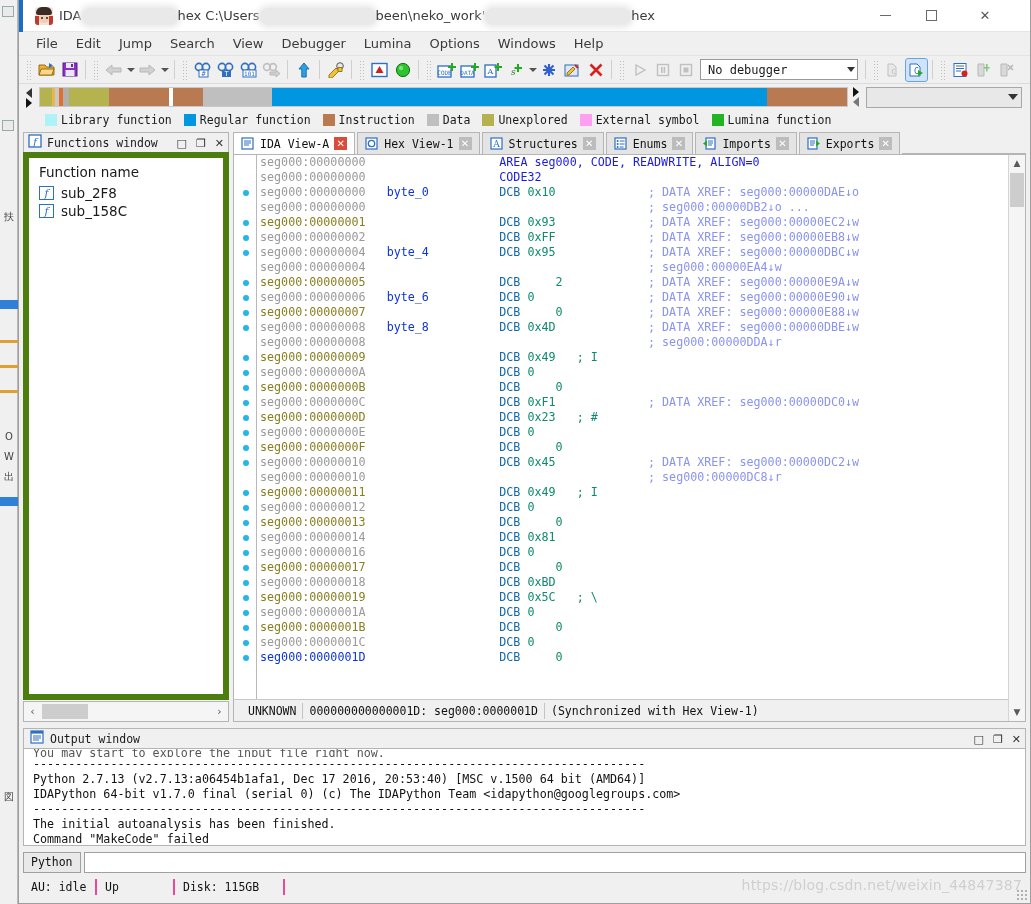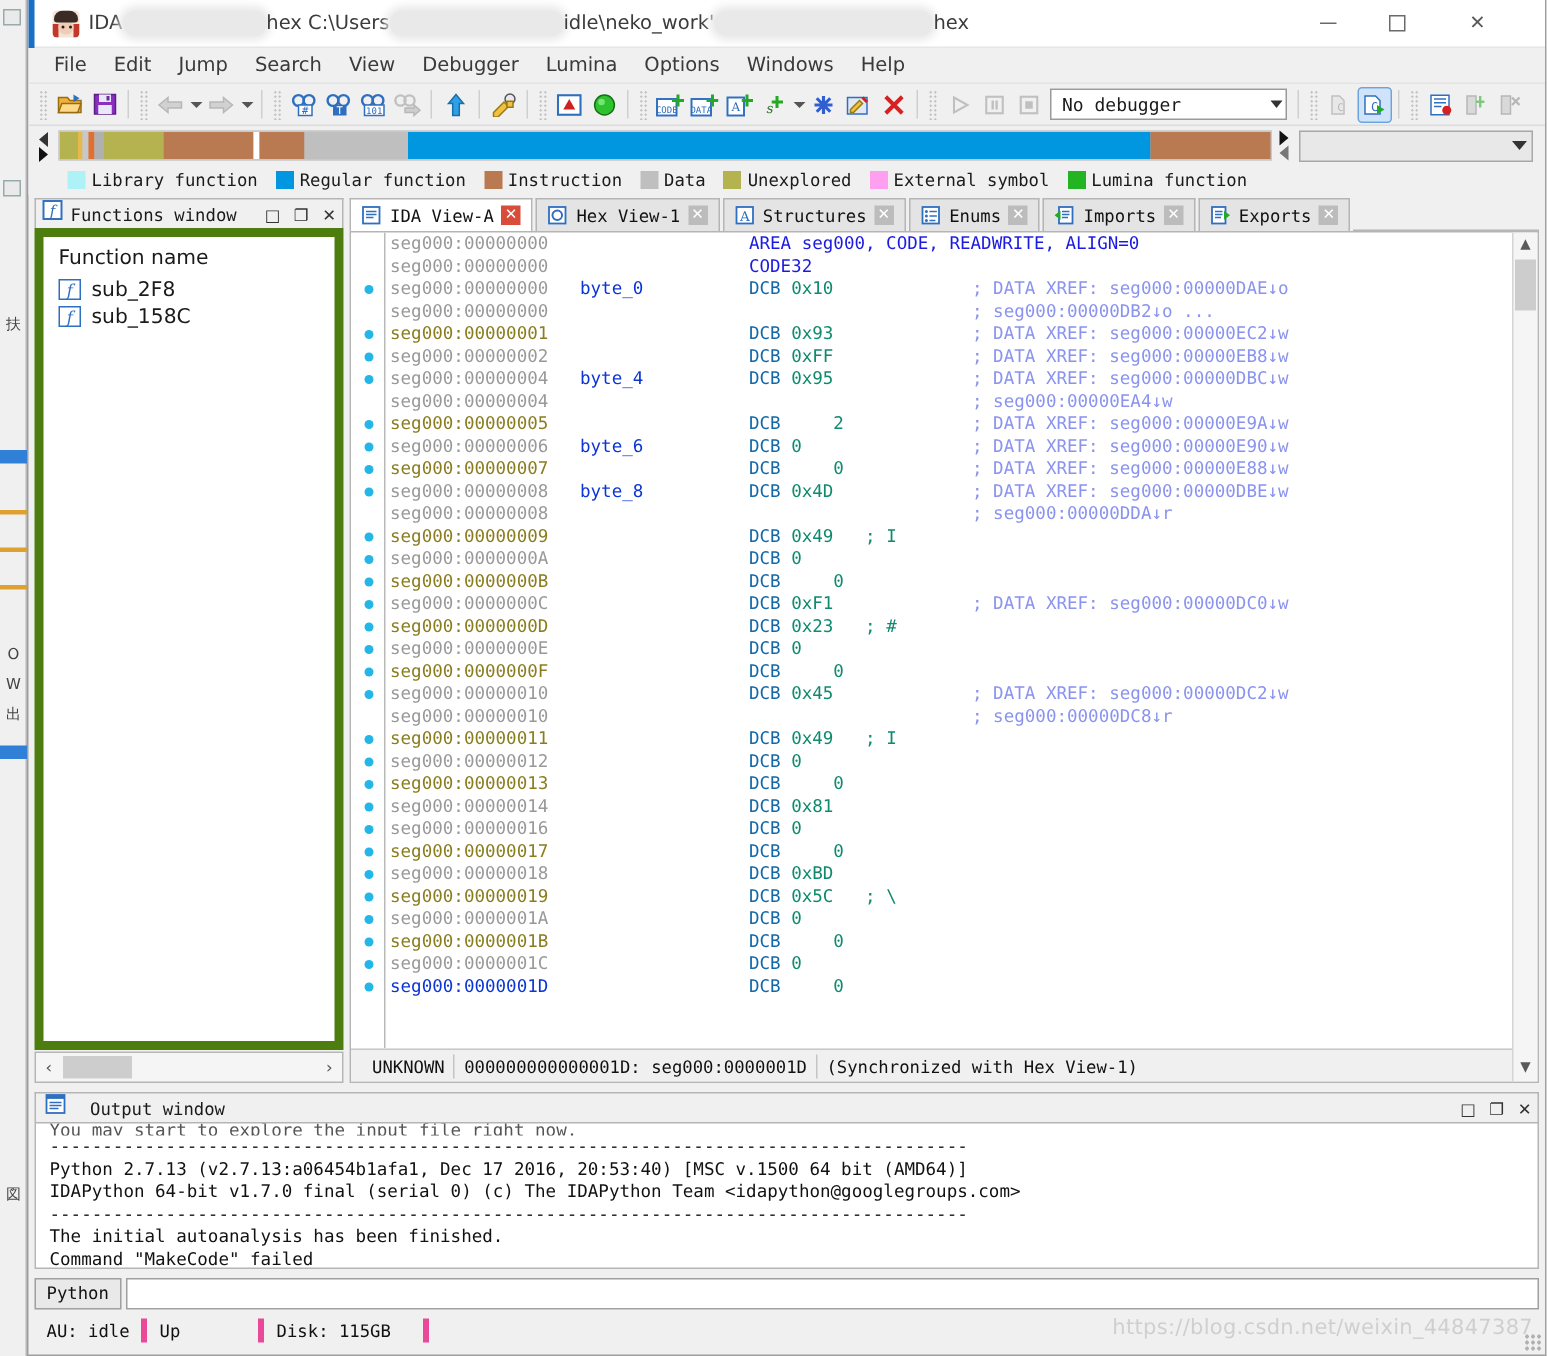--- a/index.html
+++ b/index.html
@@ -267,21 +267,21 @@
   .vscroll .ar { height: 17px; text-align: center; font-size: 9px; color: #5a5a5a; line-height: 17px; font-family:"DejaVu Sans",sans-serif;}
   .vscroll .ar.bot { position: absolute; bottom: 0; left: 0; right: 0; }
   .vscroll .thumb { position: absolute; top: 18px; left: 1px; right: 1px; height: 34px; background: #cdcdcd; }
 
   
   .outwin { position: absolute; left: 4px; top: 728px; right: 4px; height: 118px; }
   .out-head {
     height: 20px; background: #f0f0f0; border: 1px solid #b5b5b5; border-bottom: none;
     display: flex; align-items: center; padding-left: 6px; position: relative;
   }
-  .out-head .ttl { font-family: "DejaVu Sans Mono", monospace; font-size: 11.5px; color: #1a1a1a; margin-left: 16px; }
+  .out-head .ttl { font-family: "DejaVu Sans Mono", monospace; font-size: 11.5px; color: #1a1a1a; margin-left: 6px; }
   .out-body {
     position: absolute; left: 0; top: 20px; right: 0; bottom: 0;
     background: #ffffff; border: 1px solid #b5b5b5; overflow: hidden;
     font-family: "DejaVu Sans Mono", monospace; font-size: 11.7px; color: #111;
     padding-left: 9px;
   }
   .oline { height: 15px; line-height: 15px; white-space: pre; }
   .oline.clip { height: 8px; line-height: 8px; overflow: hidden; color: #555; }
 
   
@@ -299,21 +299,21 @@
     flex: 1; height: 21px; background: #ffffff; border: 1px solid #a0a0a0;
     margin-left: 3px;
   }
 
   
   .statusbar {
     position: absolute; left: 4px; top: 876px; right: 0; height: 22px;
     display: flex; align-items: center;
     font-family: "DejaVu Sans Mono", monospace; font-size: 11.5px; color: #111;
   }
-  .statusbar .cell { padding: 0 8px; height: 16px; line-height: 16px; border-right: 4px solid #ec4899; white-space: nowrap; }
+  .statusbar .cell { padding: 0 8px; height: 16px; line-height: 16px; border-right: 2px solid #ec4899; white-space: nowrap; }
   .statusbar .cell.w1 { min-width: 74px; }
   .statusbar .cell.w2 { min-width: 78px; }
   .statusbar .cell.w3 { min-width: 110px; }
   .statusbar .cell.grow { flex: 1; border-right: none; }
 
   .watermark {
     position: absolute; right: 8px; top: 877px; font-family: "DejaVu Sans", sans-serif;
     font-size: 14px; color: #cfcfcf; letter-spacing: .2px; pointer-events: none;
   }
   .resize-grip {
@@ -347,21 +347,21 @@
     <div class="titlebar">
       <div class="title-accent"></div>
       <div class="app-icon">
         <div class="red"></div>
           <div class="red2"></div>
         <div class="face"></div>
           <div class="hair"></div>
         <div class="dot1"></div>
           <div class="dot2"></div>
       </div>
-      <div class="title-text"><span>IDA</span><span class="blur b1"></span><span>hex C:\Users</span><span class="blur b2"></span><span>idle\neko_work'</span><span class="blur b3"></span><span>hex</span></div>
+      <div class="title-text"><span>IDA</span><span class="blur b1"></span><span>hex C:\Users</span><span class="blur b2"></span><span>been\neko_work'</span><span class="blur b3"></span><span>hex</span></div>
       <div class="wbtn min">
           <span class="mg"></span>
         </div>
       <div class="wbtn max">
           <span class="sq"></span>
         </div>
       <div class="wbtn close">✕</div>
     </div>
 
     <div class="menubar">

